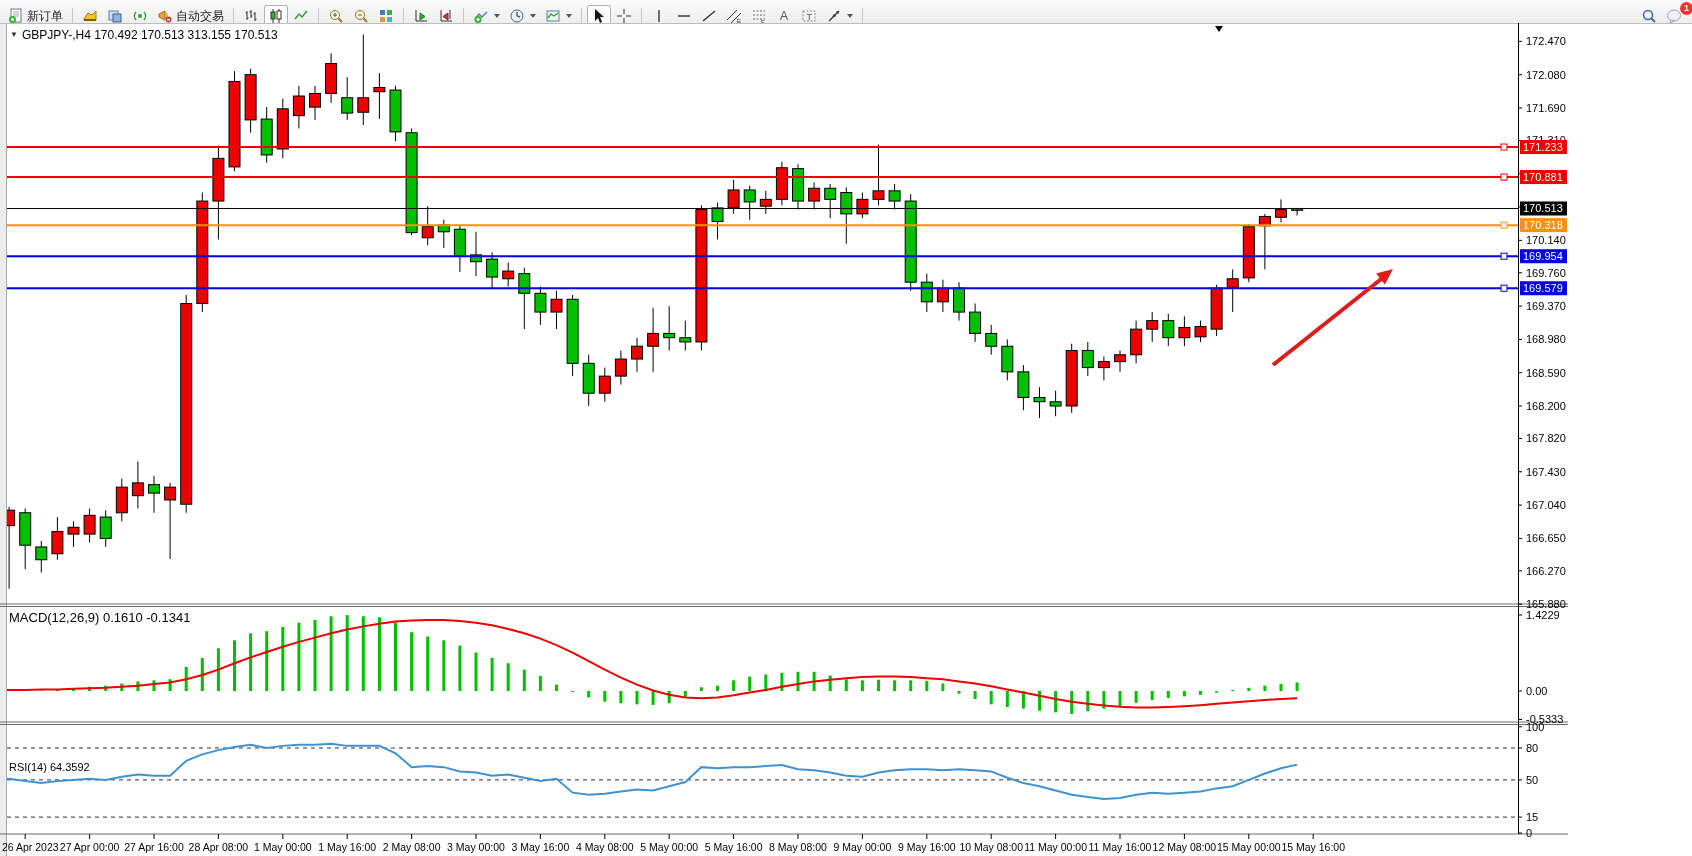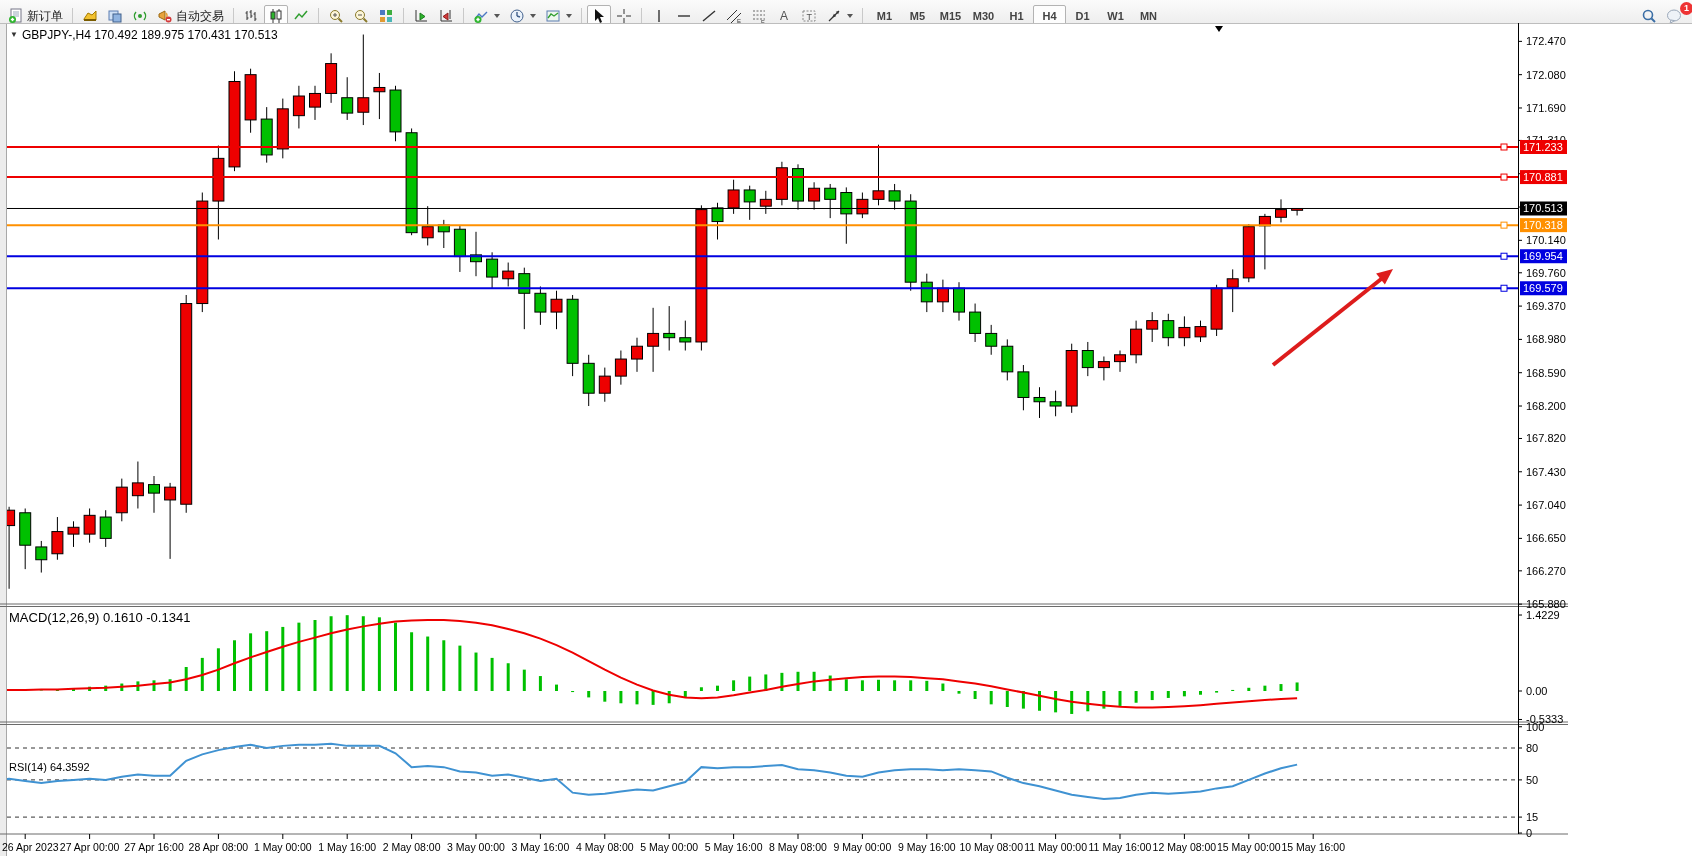--- a/index.html
+++ b/index.html
@@ -226,31 +226,20 @@
   <div class="tbtn">
     <svg width="16" height="16">
       <line x1="3" y1="13" x2="9" y2="7" stroke="#333" stroke-width="1.3"></line>
         <polygon points="9,7 5.8,7.8 8.2,10.2" fill="#333" transform="rotate(180 8 8)"></polygon>
       <line x1="7" y1="9" x2="13" y2="3" stroke="#333" stroke-width="1.3"></line>
         <polygon points="13,3 9.8,3.8 12.2,6.2" fill="#333"></polygon>
     </svg>
     <span class="caret"></span>
   </div>
   <div class="sep"></div>
-  <div id="timeframes" style="display:flex;">
-      <div class="tbtn tf">M1</div>
-      <div class="tbtn tf">M5</div>
-      <div class="tbtn tf">M15</div>
-      <div class="tbtn tf">M30</div>
-      <div class="tbtn tf">H1</div>
-      <div class="tbtn tf active">H4</div>
-      <div class="tbtn tf">D1</div>
-      <div class="tbtn tf">W1</div>
-      <div class="tbtn tf">MN</div>
-    </div>
   <div id="tspacer"></div>
   <div class="tbtn">
     <svg width="16" height="16">
       <circle cx="7" cy="7" r="4.5" fill="none" stroke="#3b6ea5" stroke-width="1.6"></circle>
       <line x1="10.5" y1="10.5" x2="14" y2="14" stroke="#3b6ea5" stroke-width="2"></line>
     </svg>
   </div>
   <div id="chat-wrap" class="tbtn">
     <svg width="18" height="16">
       <ellipse cx="8" cy="7.5" rx="6.5" ry="5.5" fill="#eef2f7" stroke="#9aa7b8"></ellipse>
@@ -680,16 +669,16 @@
         <line x1="1120" y1="811" x2="1120" y2="816" stroke="#000"></line>
         <text x="1120" y="828" font-size="10.5" fill="#000" text-anchor="middle">11 May 16:00</text>
         <line x1="1184.4" y1="811" x2="1184.4" y2="816" stroke="#000"></line>
         <text x="1184.4" y="828" font-size="10.5" fill="#000" text-anchor="middle">12 May 08:00</text>
         <line x1="1248.8000000000002" y1="811" x2="1248.8000000000002" y2="816" stroke="#000"></line>
         <text x="1248.8000000000002" y="828" font-size="10.5" fill="#000" text-anchor="middle">15 May 00:00</text>
         <line x1="1313.2" y1="811" x2="1313.2" y2="816" stroke="#000"></line>
         <text x="1313.2" y="828" font-size="10.5" fill="#000" text-anchor="middle">15 May 16:00</text>
       </g>
     </svg>
-  <div class="overlay" id="chart-title"><span class="tri">▼</span><span>GBPJPY-,H4</span><span> </span><span>170.492 189.975 170.431 170.513</span></div>
+  <div class="overlay" id="chart-title"><span class="tri">▼</span><span>GBPJPY-,H4</span><span> </span><span>170.492 170.513 313.155 170.513</span></div>
   <div class="overlay" id="macd-label">MACD(12,26,9) 0.1610 -0.1341</div>
   <div class="overlay" id="rsi-label">RSI(14) 64.3592</div>
 </div>
 
 </body></html>

